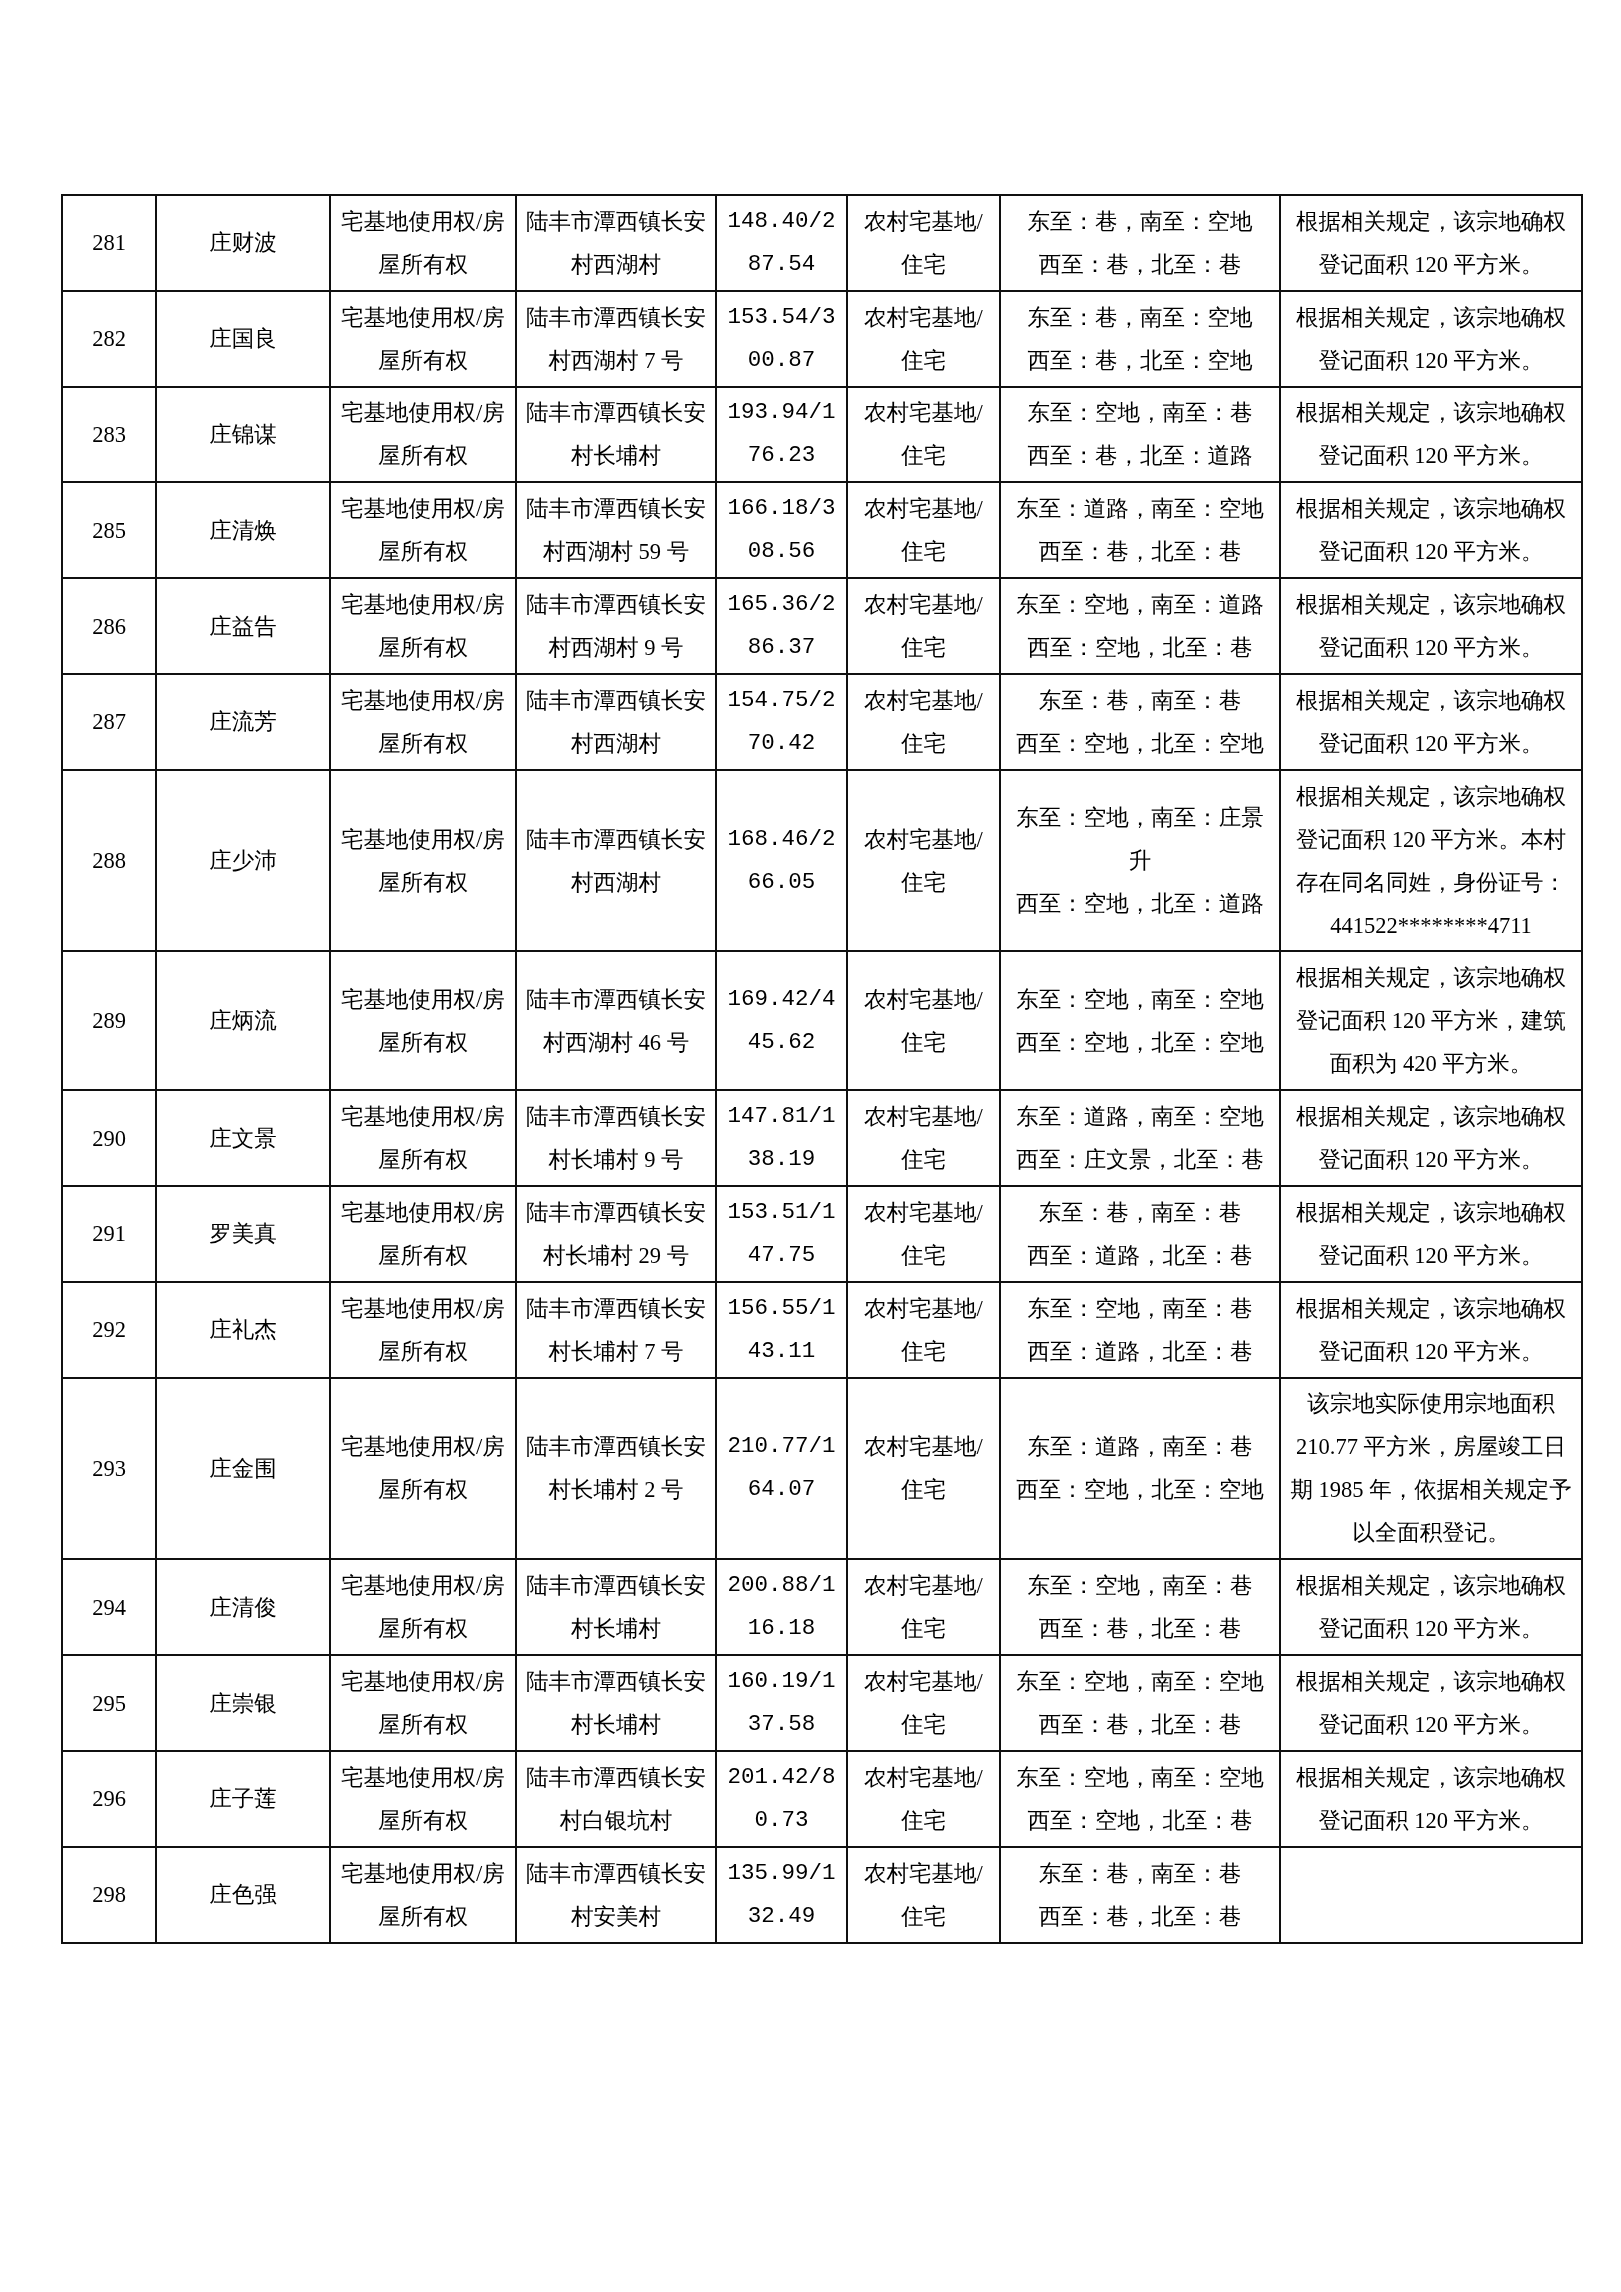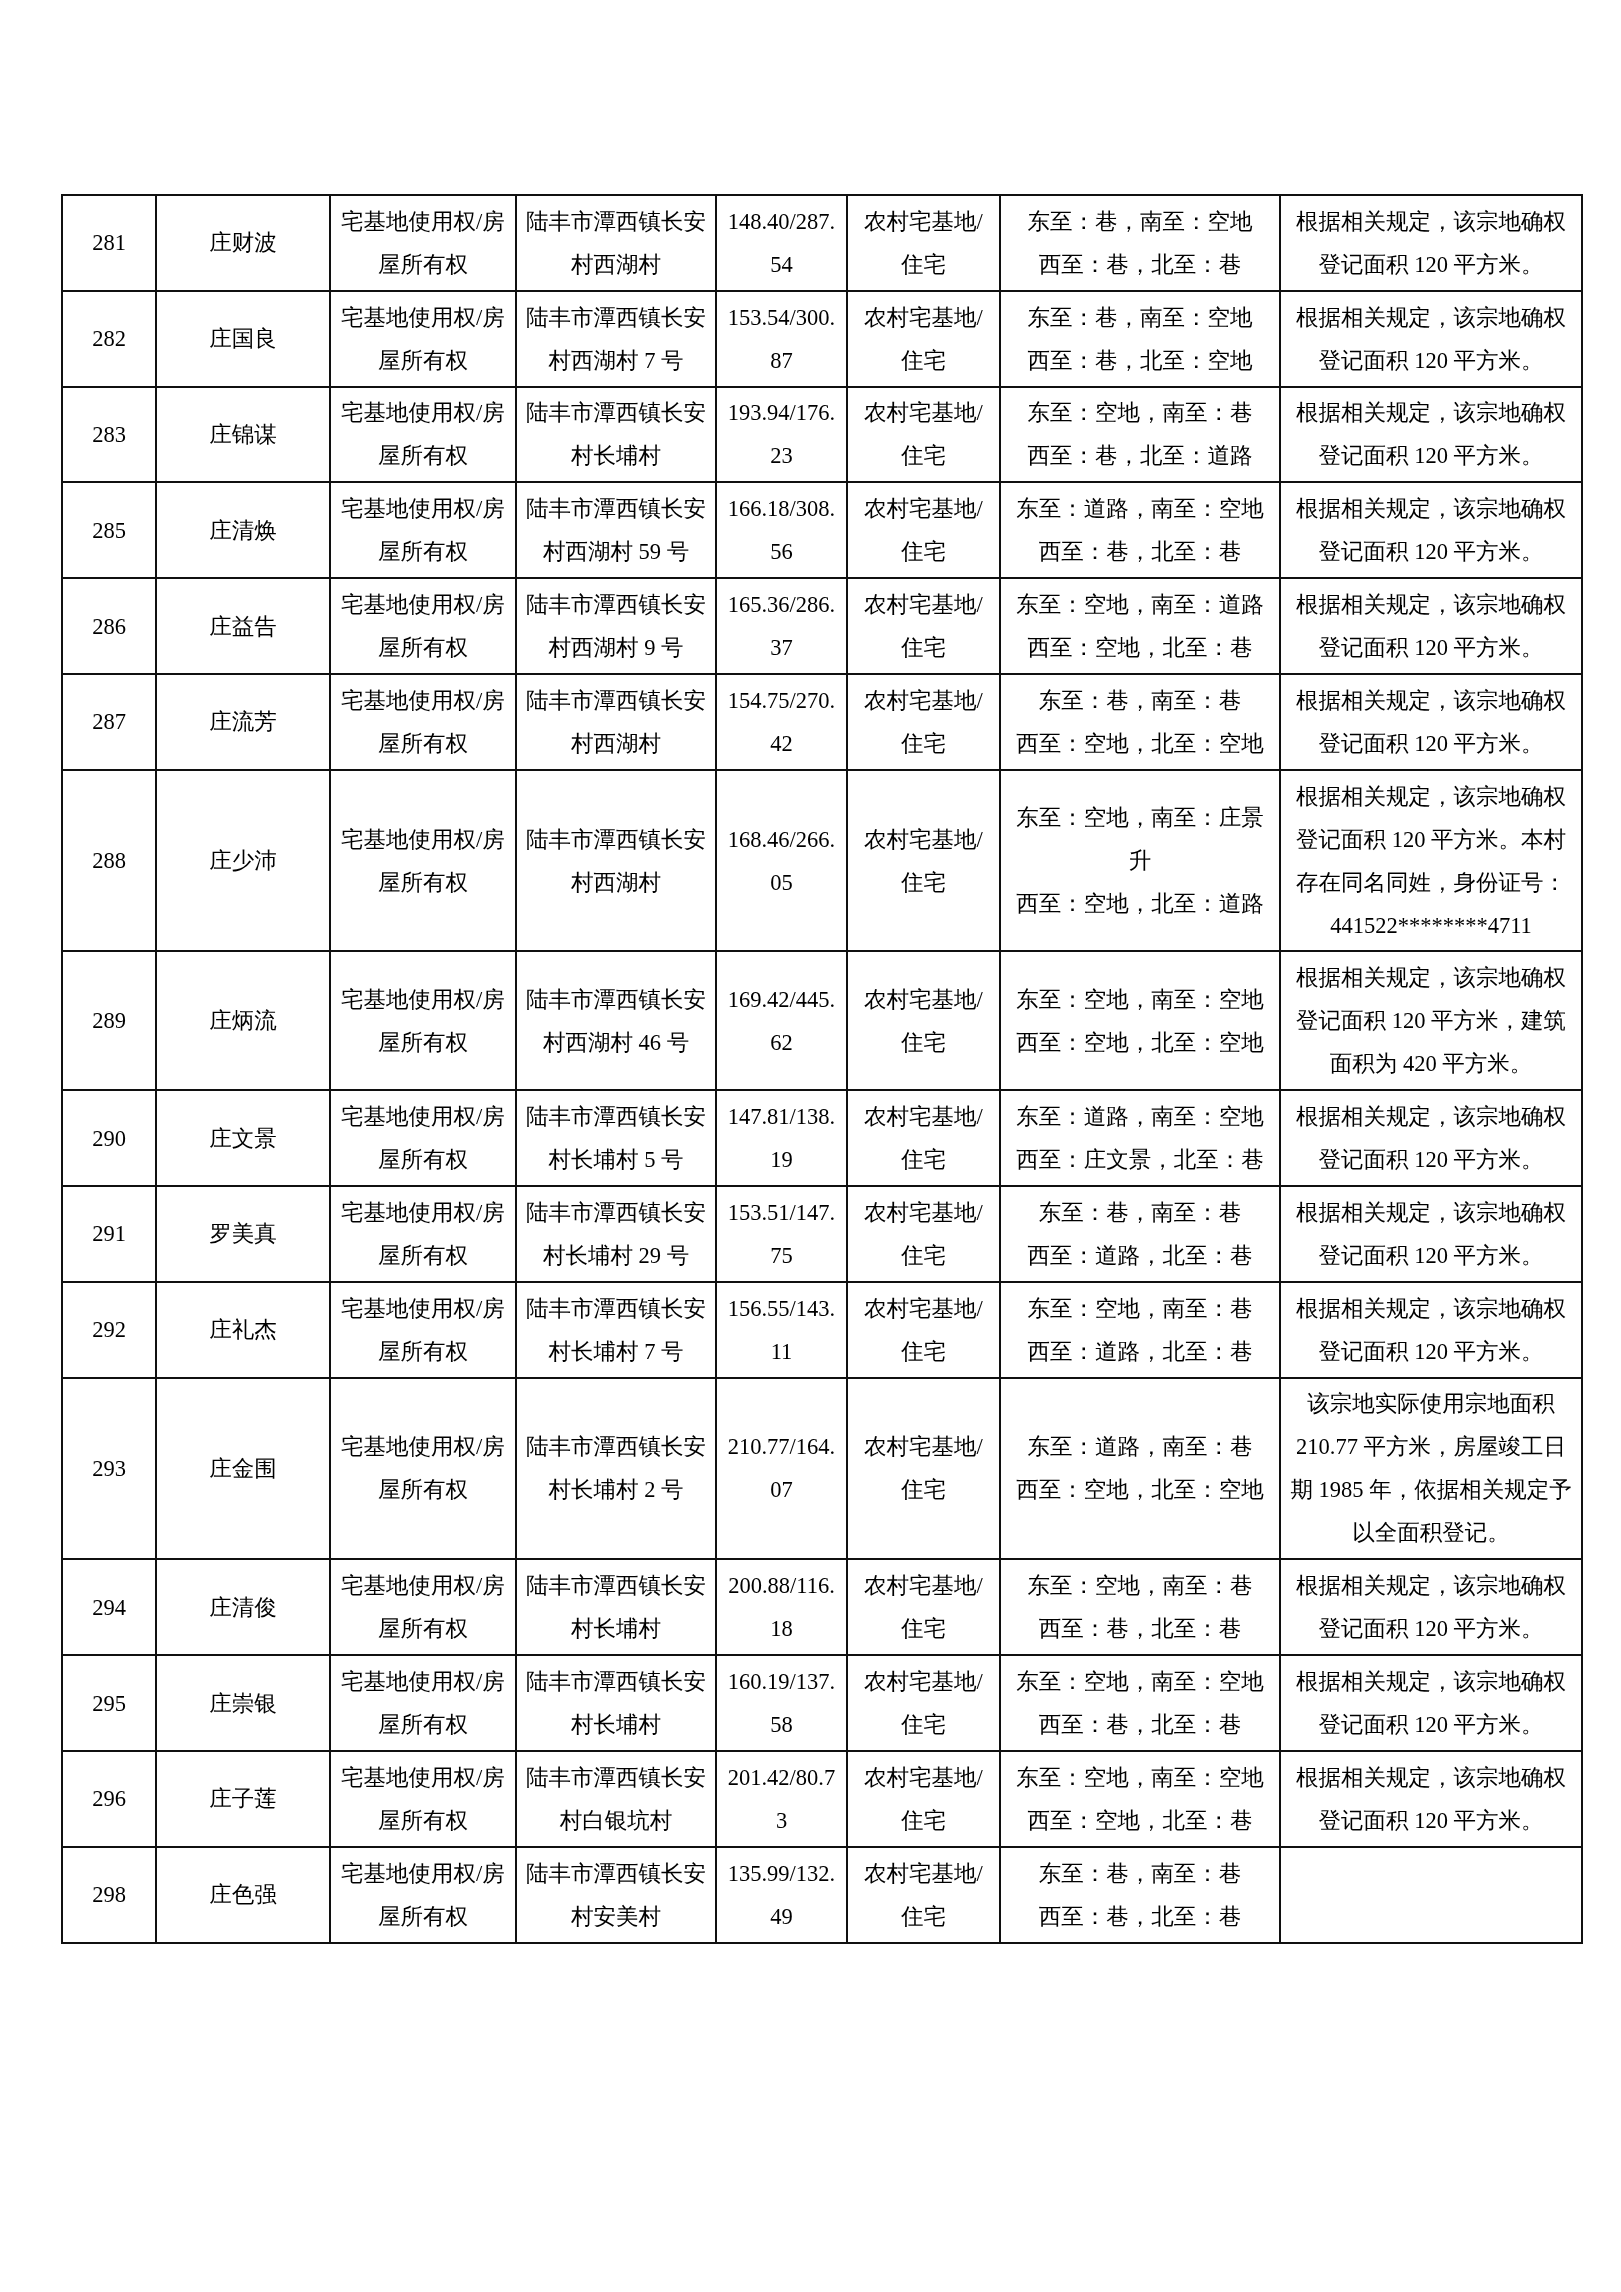--- a/index.html
+++ b/index.html
@@ -24,21 +24,21 @@
     border: 2.9px solid #101010;
   }
   table.reg td {
     border: 2px solid #101010;
     text-align: center;
     vertical-align: middle;
     padding: 3.9px 5.9px;
     word-break: normal;
     overflow-wrap: break-word;
   }
-  td.num { word-break: break-all; }
+  td.num { word-break: break-all; font-family: Liberation Mono, monospace; }
   .col-no      { width: 94px;  }
   .col-name    { width: 174px; }
   .col-right   { width: 186px; }
   .col-addr    { width: 200px; }
   .col-area    { width: 131px; }
   .col-type    { width: 153px; }
   .col-bound   { width: 280px; }
   .col-remark  { width: 302px; }
 </style>
 </head>
@@ -159,21 +159,21 @@
           <td>
             <div>东至：空地，南至：空地</div>
             <div>西至：空地，北至：空地</div>
           </td>
           <td>根据相关规定，该宗地确权登记面积 120 平方米，建筑面积为 420 平方米。</td>
         </tr>
         <tr>
           <td>290</td>
           <td>庄文景</td>
           <td>宅基地使用权/房屋所有权</td>
-          <td>陆丰市潭西镇长安村长埔村 5 号</td>
+          <td>陆丰市潭西镇长安村长埔村 9 号</td>
           <td class="num">147.81/138.19</td>
           <td>农村宅基地/住宅</td>
           <td>
             <div>东至：道路，南至：空地</div>
             <div>西至：庄文景，北至：巷</div>
           </td>
           <td>根据相关规定，该宗地确权登记面积 120 平方米。</td>
         </tr>
         <tr>
           <td>291</td>

